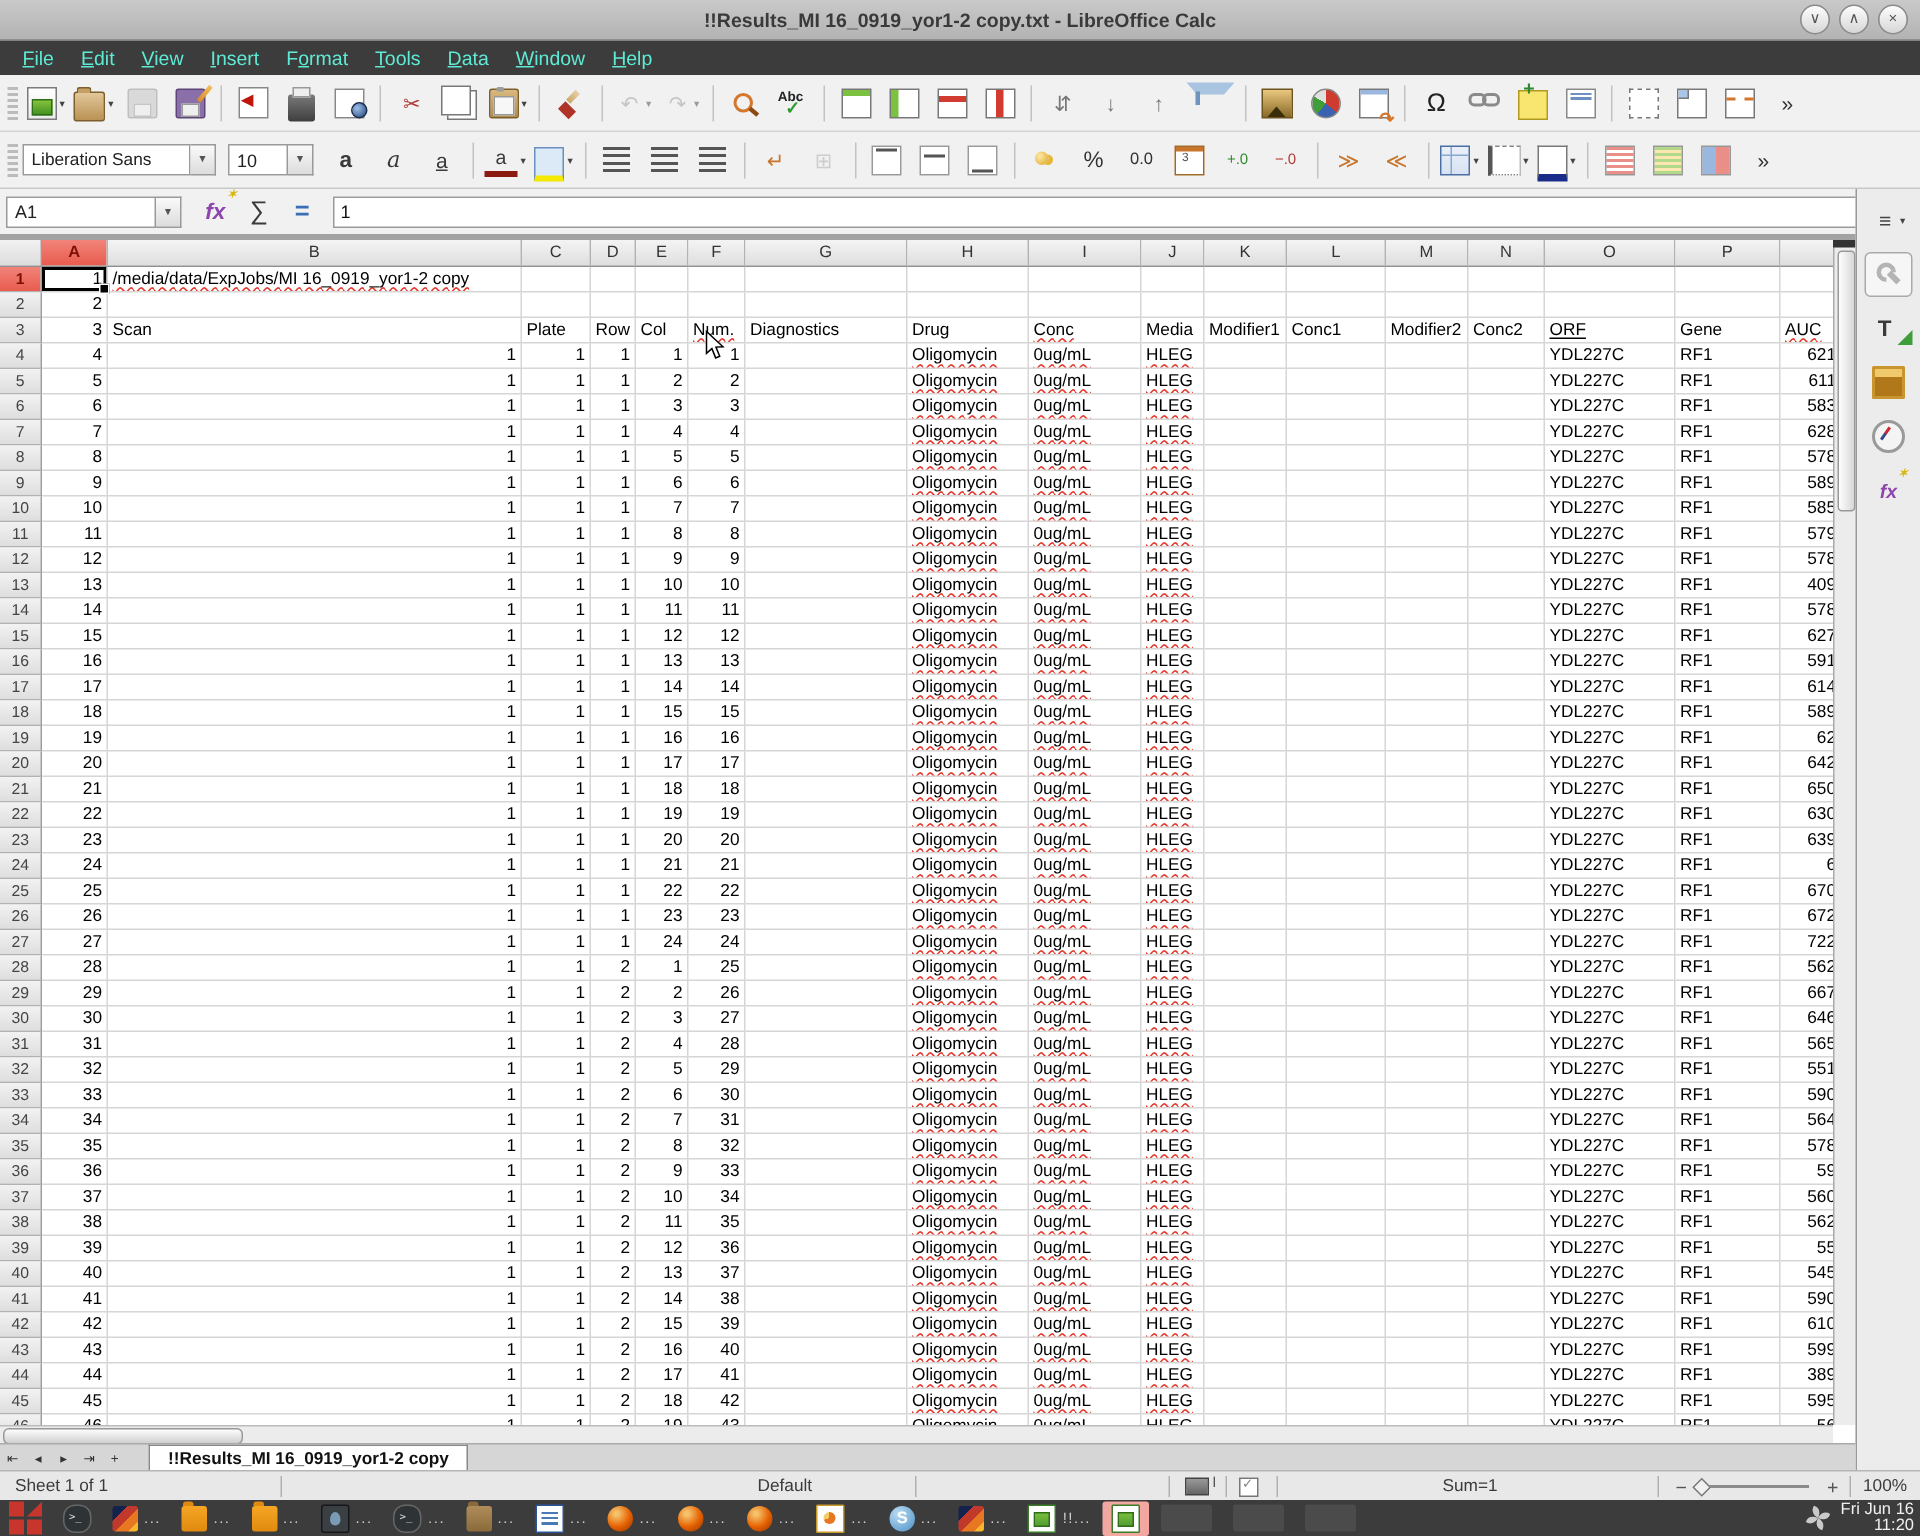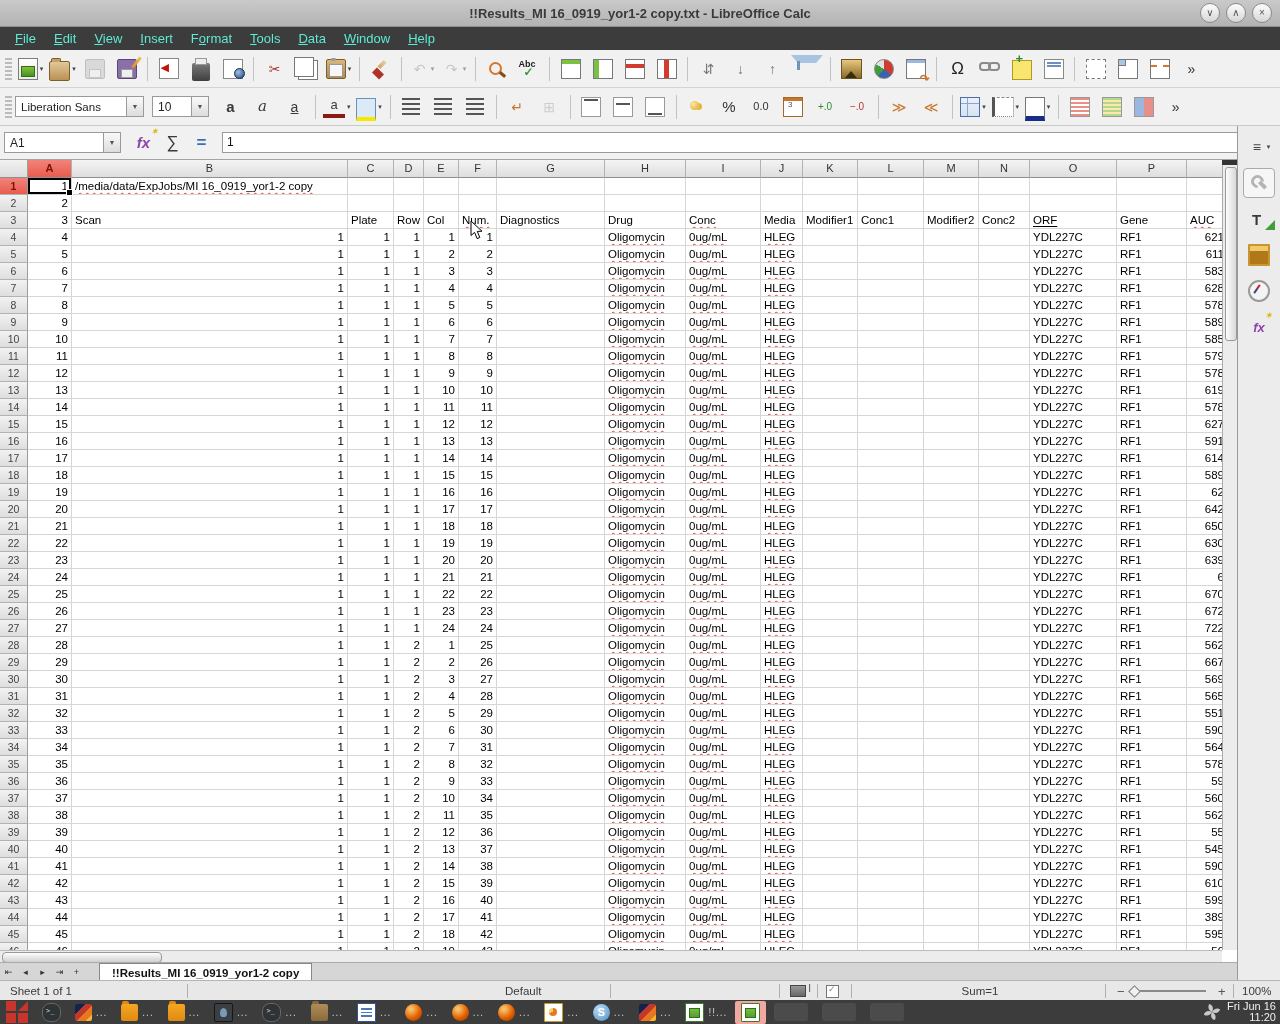--- a/index.html
+++ b/index.html
@@ -122,21 +122,21 @@
   .i-borders::before{content:"";position:absolute;left:0;right:0;top:5px;height:1px;background:#8aa7cc}
   .i-borders::after{content:"";position:absolute;left:6px;top:0;bottom:0;width:1px;background:#8aa7cc}
   .i-borderstyle{width:14px;height:11px;border-left:3px solid #555;border-top:1px dashed #888;
                  border-bottom:1px dotted #888;border-right:1px solid #bbb;background:#fff}
   .i-bgcolor{width:14px;height:8px;border:1px solid #777;background:#fff;border-bottom:5px solid #1a2c8a;margin-top:4px}
   .i-cf1{width:15px;height:12px;border:1px solid #999;background:repeating-linear-gradient(#e98f88 0 2px,#fff 2px 4px)}
   .i-cf2{width:15px;height:12px;border:1px solid #999;background:repeating-linear-gradient(#b2d98a 0 2px,#fde7b0 2px 4px)}
   .i-cf3{width:15px;height:12px;border:1px solid #999;background:linear-gradient(90deg,#9ab7e0 0 50%,#e98f88 50%)}
 
   
-  #formulabar{top:126px;height:34px;background:#f1f1f1;border-bottom:1px solid #a3a3a3;
+  #formulabar{top:126px;height:34px;background:#f1f1f1;border-bottom:4px solid #a3a3a3;
               display:flex;align-items:center;padding:0 4px}
   .combo{display:flex;align-items:center;background:#fff;border:1px solid #9a9a9a;height:21px;
          font-size:12px;color:#222;padding:0 5px;box-sizing:border-box}
   .combobtn{width:17px;height:21px;border:1px solid #9a9a9a;border-left:none;box-sizing:border-box;
             background:linear-gradient(#fafafa,#dcdcdc);display:flex;align-items:center;justify-content:center;
             font-size:7px;color:#555}
   #namebox{width:100px}
   .fbtn{width:27px;height:26px;display:flex;align-items:center;justify-content:center;margin:0 1px}
   #fx{font-style:italic;font-weight:bold;color:#8e44ad;font-size:15px;position:relative}
   #fx::after{content:"✶";position:absolute;right:-1px;top:-3px;font-size:8px;color:#d8b60a}
@@ -802,21 +802,21 @@
         <div class="cell" style="width: 108px;"></div>
         <div class="cell wavy" style="width: 81px;">Oligomycin</div>
         <div class="cell wavy" style="width: 75px;">0ug/mL</div>
         <div class="cell wavy" style="width: 42px;">HLEG</div>
         <div class="cell" style="width: 55px;"></div>
         <div class="cell" style="width: 66px;"></div>
         <div class="cell" style="width: 55px;"></div>
         <div class="cell" style="width: 51px;"></div>
         <div class="cell" style="width: 87px;">YDL227C</div>
         <div class="cell" style="width: 70px;">RF1</div>
-        <div class="cell num" style="width: 38px;">619</div>
+        <div class="cell num" style="width: 38px;">409</div>
       </div>
       <div class="gridrow">
         <div class="rowhead">14</div>
         <div class="cell num" style="width: 44px;">14</div>
         <div class="cell num" style="width: 276px;">1</div>
         <div class="cell num" style="width: 46px;">1</div>
         <div class="cell num" style="width: 30px;">1</div>
         <div class="cell num" style="width: 35px;">11</div>
         <div class="cell num" style="width: 38px;">11</div>
         <div class="cell" style="width: 108px;"></div>
@@ -1142,21 +1142,21 @@
         <div class="cell" style="width: 108px;"></div>
         <div class="cell wavy" style="width: 81px;">Oligomycin</div>
         <div class="cell wavy" style="width: 75px;">0ug/mL</div>
         <div class="cell wavy" style="width: 42px;">HLEG</div>
         <div class="cell" style="width: 55px;"></div>
         <div class="cell" style="width: 66px;"></div>
         <div class="cell" style="width: 55px;"></div>
         <div class="cell" style="width: 51px;"></div>
         <div class="cell" style="width: 87px;">YDL227C</div>
         <div class="cell" style="width: 70px;">RF1</div>
-        <div class="cell num" style="width: 38px;">569</div>
+        <div class="cell num" style="width: 38px;">646</div>
       </div>
       <div class="gridrow">
         <div class="rowhead">31</div>
         <div class="cell num" style="width: 44px;">31</div>
         <div class="cell num" style="width: 276px;">1</div>
         <div class="cell num" style="width: 46px;">1</div>
         <div class="cell num" style="width: 30px;">2</div>
         <div class="cell num" style="width: 35px;">4</div>
         <div class="cell num" style="width: 38px;">28</div>
         <div class="cell" style="width: 108px;"></div>

